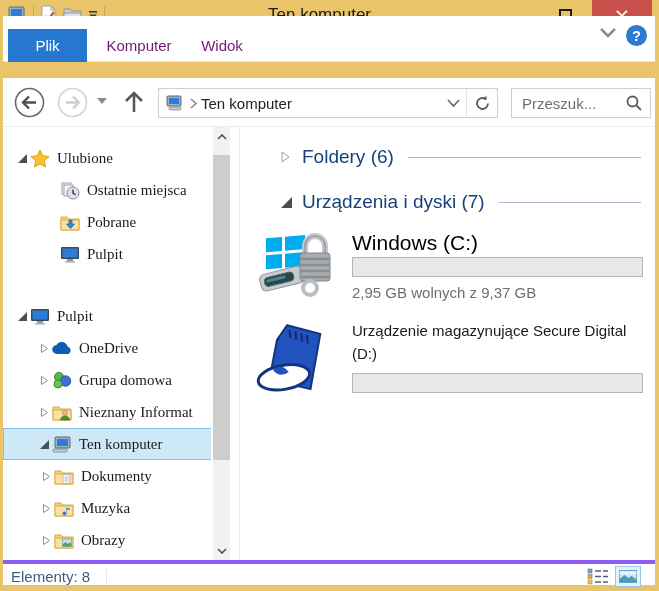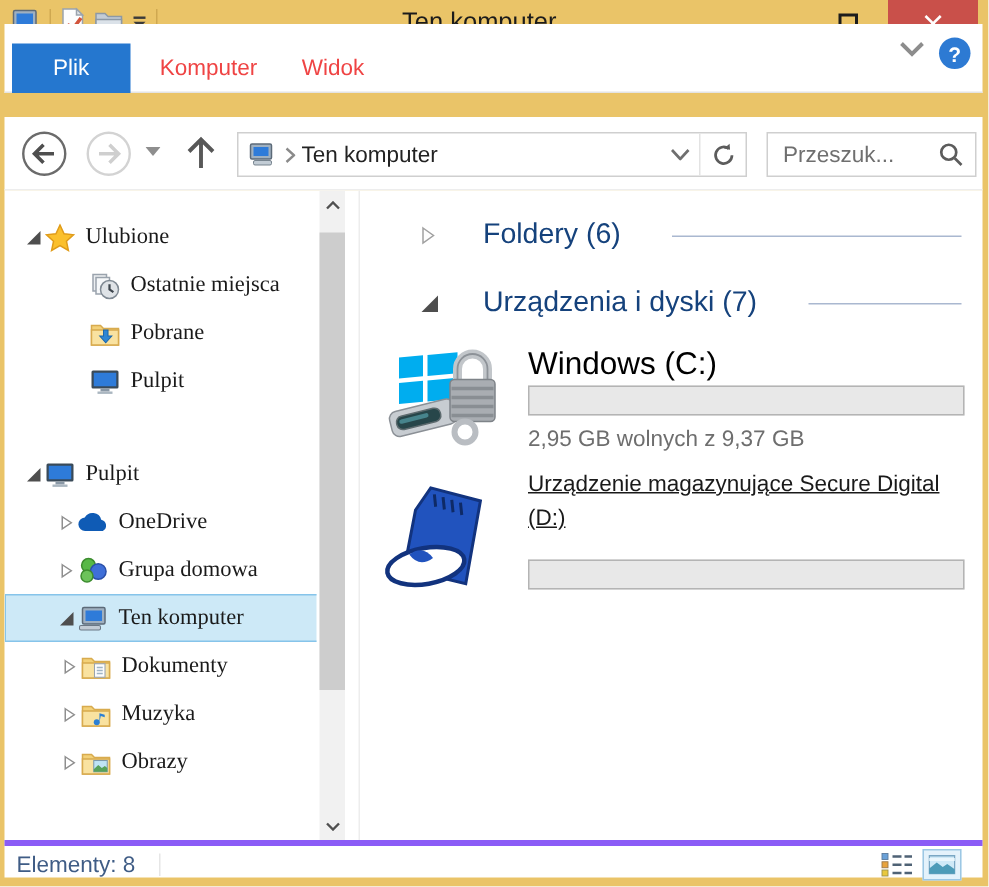--- a/index.html
+++ b/index.html
@@ -21,21 +21,21 @@
   .btn-min{left:505px;width:32px;}
   .btn-max{left:549px;width:32px;}
   .btn-close{left:592px;width:60px;background:#c9504a;}
   .glyph-min{width:13px;height:2px;background:#1c1c1c;margin-top:8px;}
   .glyph-max{width:13px;height:11px;border:2px solid #1c1c1c;}
   .glyph-close{color:#fff;font-size:20px;line-height:20px;font-family:"DejaVu Sans",sans-serif;}
   
   .tabrow{position:absolute;left:3px;top:16px;right:4px;height:46px;background:#fff;border-bottom:1px solid #e4e4e4;}
   .tab-file{position:absolute;left:5px;top:13px;width:79px;height:33px;background:#2577cf;color:#fff;
     font-size:15px;display:flex;align-items:center;justify-content:center;}
-  .tab{position:absolute;top:13px;height:33px;color:#ef4444;font-size:15px;display:flex;align-items:center;justify-content:center;}
+  .tab{position:absolute;top:13px;height:33px;color:#701a75;font-size:15px;display:flex;align-items:center;justify-content:center;}
   .tab-computer{left:92px;width:88px;}
   .tab-view{left:186px;width:66px;}
   .ribbon-chev{position:absolute;right:38px;top:11px;}
   .helpbtn{position:absolute;right:8px;top:9px;width:21px;height:21px;border-radius:50%;background:#2d7ad3;
     color:#fff;font-size:14px;font-weight:bold;display:flex;align-items:center;justify-content:center;}
   
   .navrow{position:absolute;left:3px;top:78px;right:4px;height:49px;background:#fff;border-bottom:1px solid #ededed;}
   .navbtn{position:absolute;top:9px;}
   .addr{position:absolute;left:155px;top:10px;width:340px;height:30px;border:1px solid #cfcfcf;background:#fff;
     display:flex;align-items:center;}
@@ -60,21 +60,21 @@
   .lvl3{padding-left:36px;}
   .row.selected{background:#cde9f7;box-shadow:inset 0 0 0 1px #86c4ea;}
   .treegap{height:30px;}
   
   .vscroll{position:absolute;left:210px;top:0;width:17px;bottom:0;background:#f1f1f1;}
   .sb-up,.sb-down{position:absolute;left:0;width:17px;height:17px;display:flex;align-items:center;justify-content:center;}
   .sb-up{top:1px;} .sb-down{bottom:1px;}
   .sb-thumb{position:absolute;left:0;top:28px;width:17px;height:305px;background:#cdcdcd;}
   
   .main{position:absolute;left:236px;right:0;top:0;bottom:0;border-left:1px solid #ededed;}
-  .group-hdr{position:absolute;left:40px;right:10px;display:flex;align-items:center;cursor:default;gap:20px;}
+  .group-hdr{position:absolute;left:40px;right:10px;display:flex;align-items:center;cursor:default;}
   .group-hdr .gexp{width:22px;display:flex;flex:none;}
   .group-hdr .gtext{font-size:19px;color:#15427c;white-space:nowrap;}
   .group-hdr .gline{flex:1;height:1px;background:#aab8d0;margin-left:14px;margin-right:4px;}
   .hdr-folders{top:19px;}
   .hdr-devices{top:64px;}
   .drive-icon{position:absolute;}
   .drive-label{position:absolute;left:112px;font-size:21px;color:#000000;}
   .drive-label2{position:absolute;left:112px;width:285px;font-size:15px;color:#1a1a1a;line-height:23px;}
   .pbar{position:absolute;left:112px;width:291px;height:20px;border:1px solid #b4b4b4;background:#e8e8e8;}
   .pfill{height:100%;background:#2ea6dd;}
@@ -308,20 +308,36 @@
         <span class="ticon">
           <svg width="20" height="18" viewBox="0 0 20 18">
             <circle cx="7" cy="6" r="4.6" fill="#58b847" stroke="#3c8c2e"></circle>
             <circle cx="13.5" cy="10" r="5.2" fill="#3f6fd8" stroke="#2a4fa8"></circle>
             <circle cx="6" cy="13" r="4" fill="#6cc25a" stroke="#3c8c2e"></circle>
           </svg>
           </span>
         <span>Grupa domowa</span>
       </div>
 
+      <div class="row lvl2">
+        <span class="exp">
+          <svg width="9" height="11" viewBox="0 0 9 11">
+              <path d="M1.5,1.5 L7.5,5.5 L1.5,9.5 Z" fill="#fff" stroke="#8f8f8f"></path>
+            </svg>
+          </span>
+        <span class="ticon">
+          <svg width="20" height="17" viewBox="0 0 20 17">
+            <path d="M1,3 h6 l2,2 h10 v11 h-18 z" fill="#f3d178" stroke="#d8ab4e"></path>
+            <path d="M1,6 h18 v10 h-18 z" fill="#f9e2a0" stroke="#d8ab4e"></path>
+            <circle cx="13" cy="9" r="2.6" fill="#e7b687" stroke="#b07f4e" stroke-width="0.6"></circle>
+            <path d="M8.5,16 a4.5,4 0 0 1 9,0 z" fill="#4c8f3f" stroke="#356b2b" stroke-width="0.6"></path>
+          </svg>
+          </span>
+        <span>Nieznany Informat</span>
+      </div>
 
       <div class="row lvl2 selected">
         <span class="exp">
           <svg width="11" height="11" viewBox="0 0 11 11">
               <path d="M10,1 L10,10 L1,10 Z" fill="#4e4e4e"></path>
             </svg>
           </span>
         <span class="ticon">
           <svg width="21" height="17" viewBox="0 0 21 17">
             <rect x="3" y="1" width="15" height="11" rx="1" fill="#9fb0c0" stroke="#5c6a78"></rect>
@@ -452,21 +468,21 @@
         <span class="drive-icon" style="left:12px;top:196px;">
           <svg width="90" height="80" viewBox="0 0 90 80">
             <g transform="rotate(8 45 40)">
               <path d="M30,4 L64,8 L62,64 L20,60 L22,20 Z" fill="#2153be" stroke="#12337e" stroke-width="2"></path>
               <path d="M33,8 l2,8 M39,9 l2,8 M45,10 l2,8 M51,11 l2,8" stroke="#0e2a66" stroke-width="2"></path>
               <ellipse cx="34" cy="56" rx="26" ry="12" fill="#ffffff" stroke="#12337e" stroke-width="3" transform="rotate(-18 34 56)"></ellipse>
               <path d="M22,50 q8,-8 16,0 q-8,8 -16,0" fill="#2153be"></path>
             </g>
           </svg>
         </span>
-        <span class="drive-label2" style="top:184px;text-decoration:underline;">Urządzenie magazynujące Secure Digital (D:)</span>
+        <span class="drive-label2" style="top:192px;">Urządzenie magazynujące Secure Digital (D:)</span>
         <span class="pbar" style="top:246px;">
           <span class="pfill" style="width: 5%;"></span>
         </span>
       </div>
 
     </div>
   </div>
 
   <div class="statusbar">
     <span class="status-text">Elementy: 8</span>

